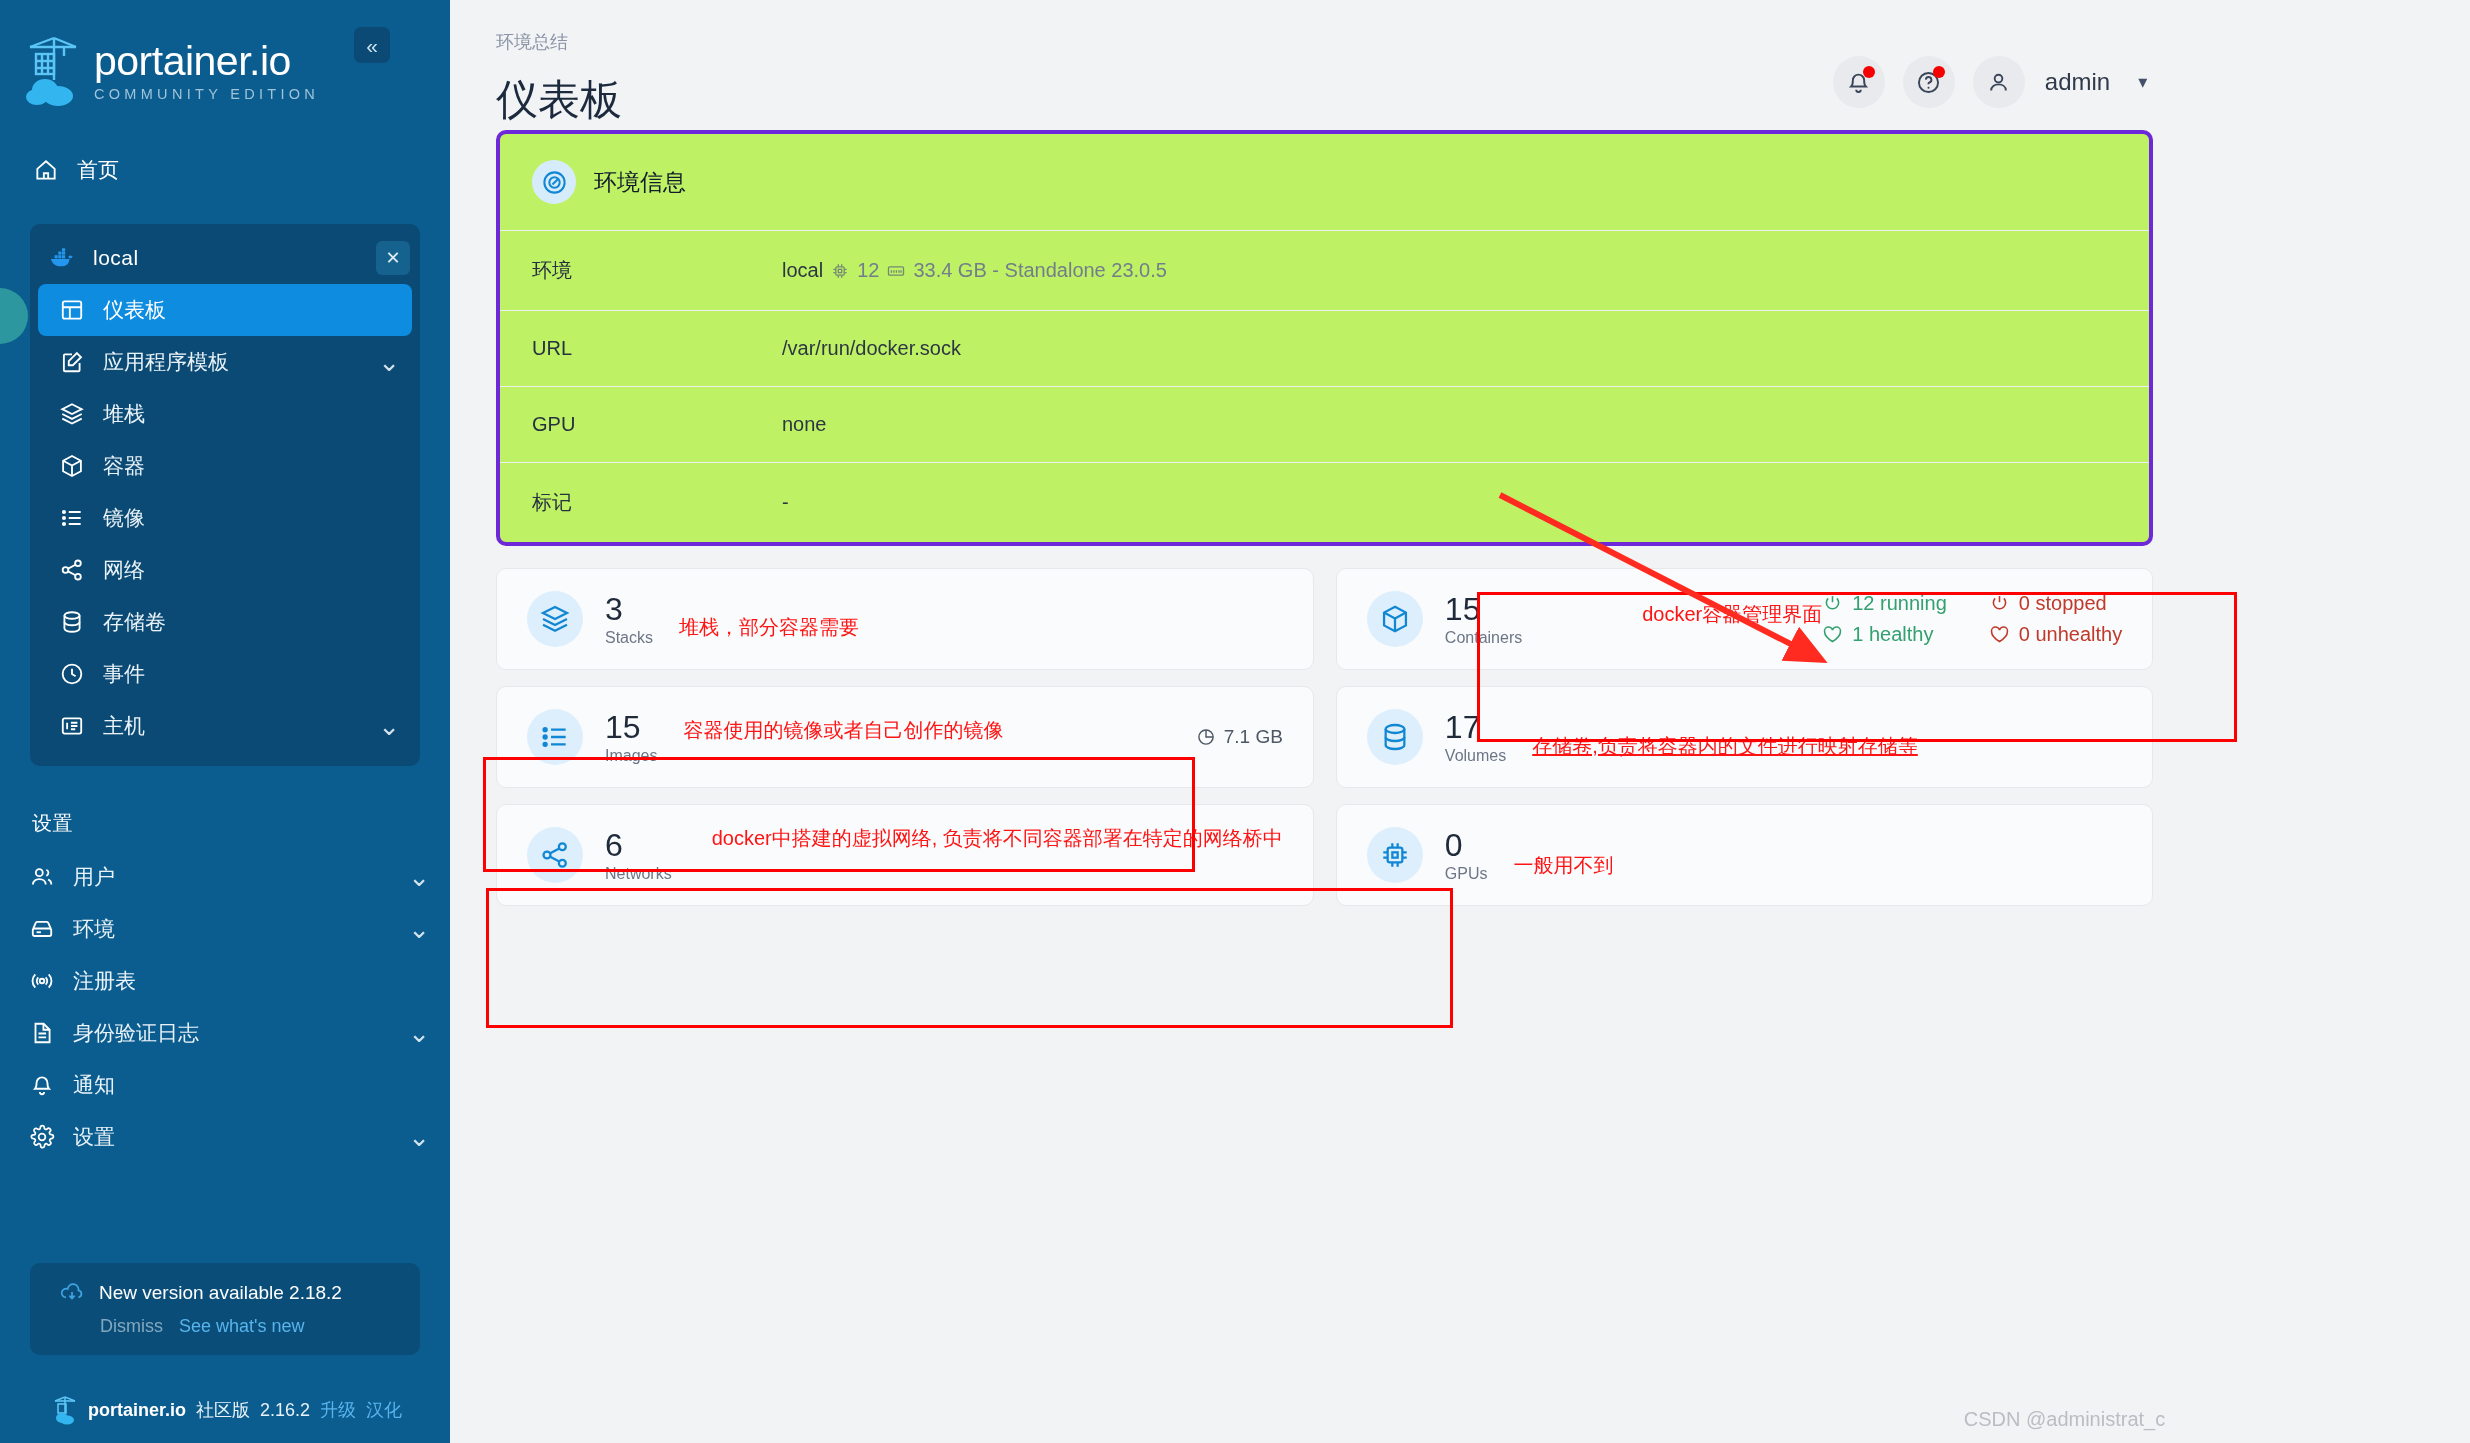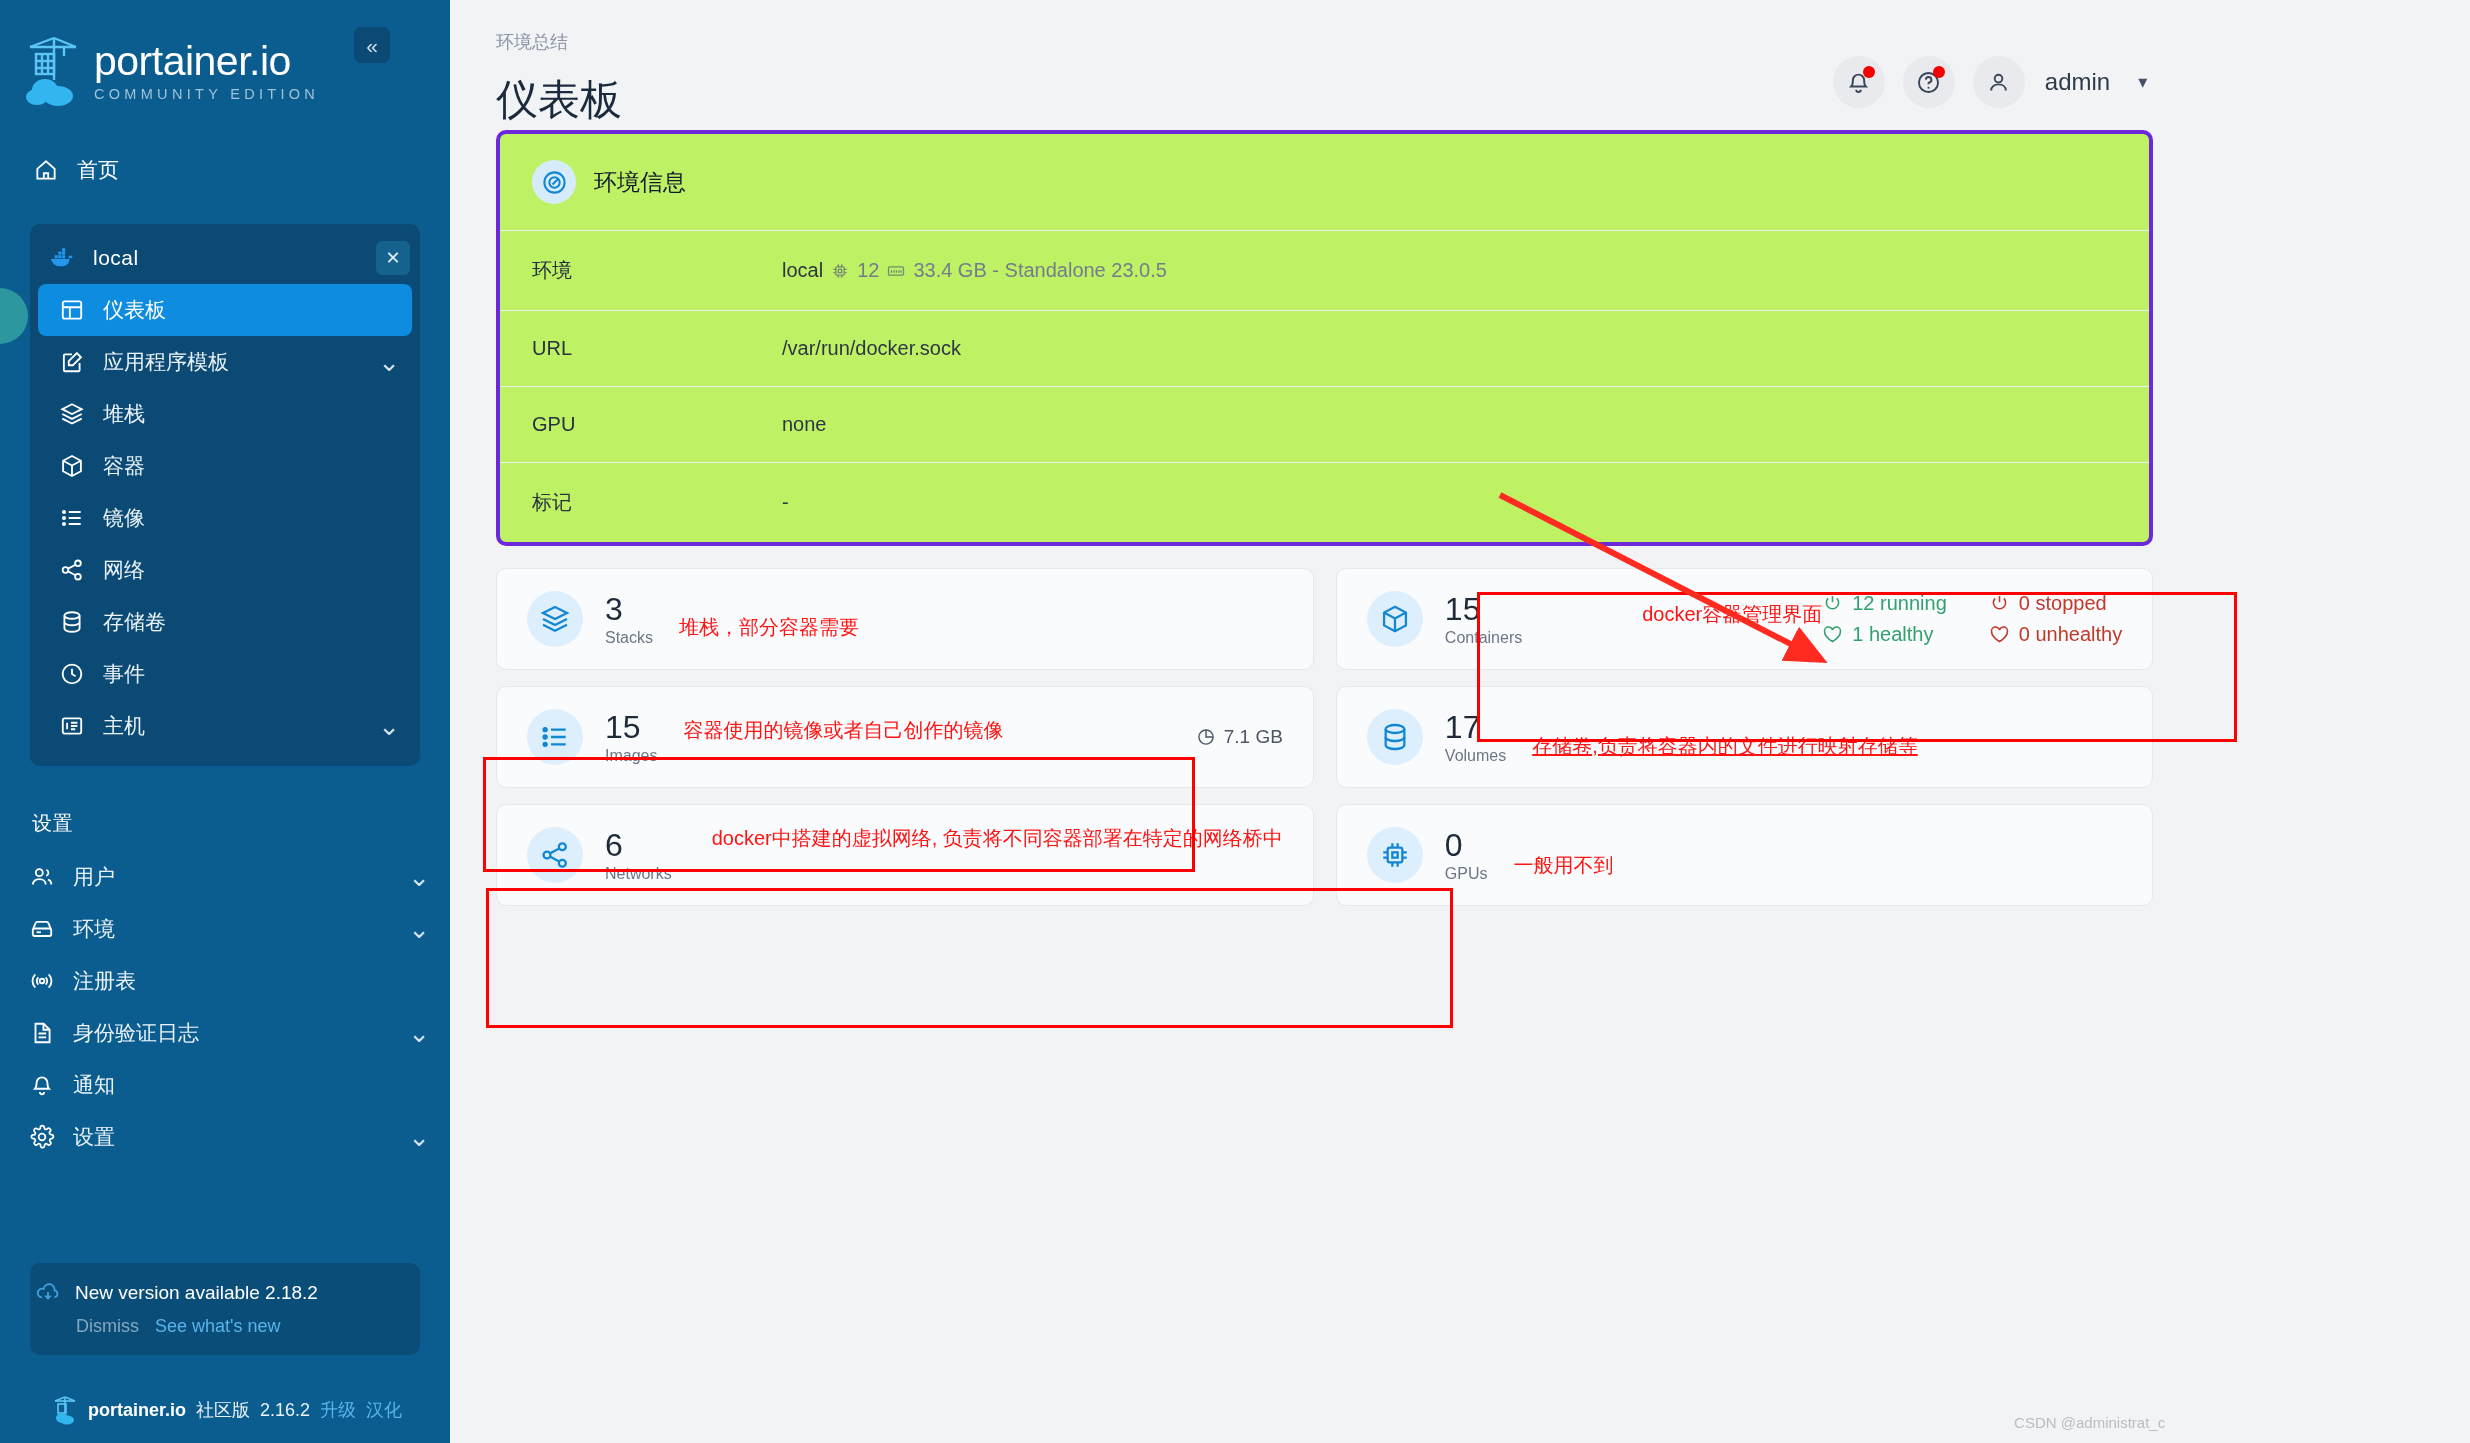--- a/index.html
+++ b/index.html
@@ -69,21 +69,21 @@
   .nav-ico svg { width: 26px; height: 26px; display: block; }
 
   .section-title {
     font-size: 20px; color: #ffffff; padding: 0 0 0 32px;
     margin-top: 44px; margin-bottom: 14px; letter-spacing: .5px;
   }
   .settings-list .nav-item { margin: 0 8px; padding-left: 20px; }
 
   .update-box {
     position: absolute; left: 30px; right: 30px; bottom: 88px;
-    background: #0a4d78; border-radius: 10px; padding: 16px 20px 18px 4px;
+    background: #0a4d78; border-radius: 10px; padding: 16px 20px 18px 28px;
   }
   .update-row1 { display: flex; align-items: center; gap: 14px; font-size: 19px; color: #fff; }
   .update-row2 { display: flex; gap: 16px; margin-top: 10px; padding-left: 42px; font-size: 18px; }
   .dismiss { color: #83a8bf; cursor: pointer; }
   .whatsnew { color: #58b4ec; cursor: pointer; }
 
   .side-footer {
     position: absolute; left: 0; right: 0; bottom: 18px;
     display: flex; align-items: center; gap: 10px;
     padding-left: 52px; font-size: 18px; color: #e8f2f8;
@@ -174,21 +174,21 @@
   .st.bad { color: #c0392b; }
   .st svg { width: 21px; height: 21px; }
 
   
   .redbox { position: absolute; border: 3px solid #ff0000; pointer-events: none; z-index: 30; }
 
   .arrow-svg { position: absolute; left: 0; top: 0; width: 2470px; height: 1443px; pointer-events: none; z-index: 31; }
 
   .watermark {
     position: absolute; right: 22px; bottom: 12px;
-    font-size: 15px; color: #b9bdc4; margin-top: 44px;
+    font-size: 20px; color: #b9bdc4; margin-top: 44px;
   }
 </style>
 </head>
 <body>
 
 <div id="root">
 
   <div id="sidebar">
 
     <div class="teal-badge"></div>

